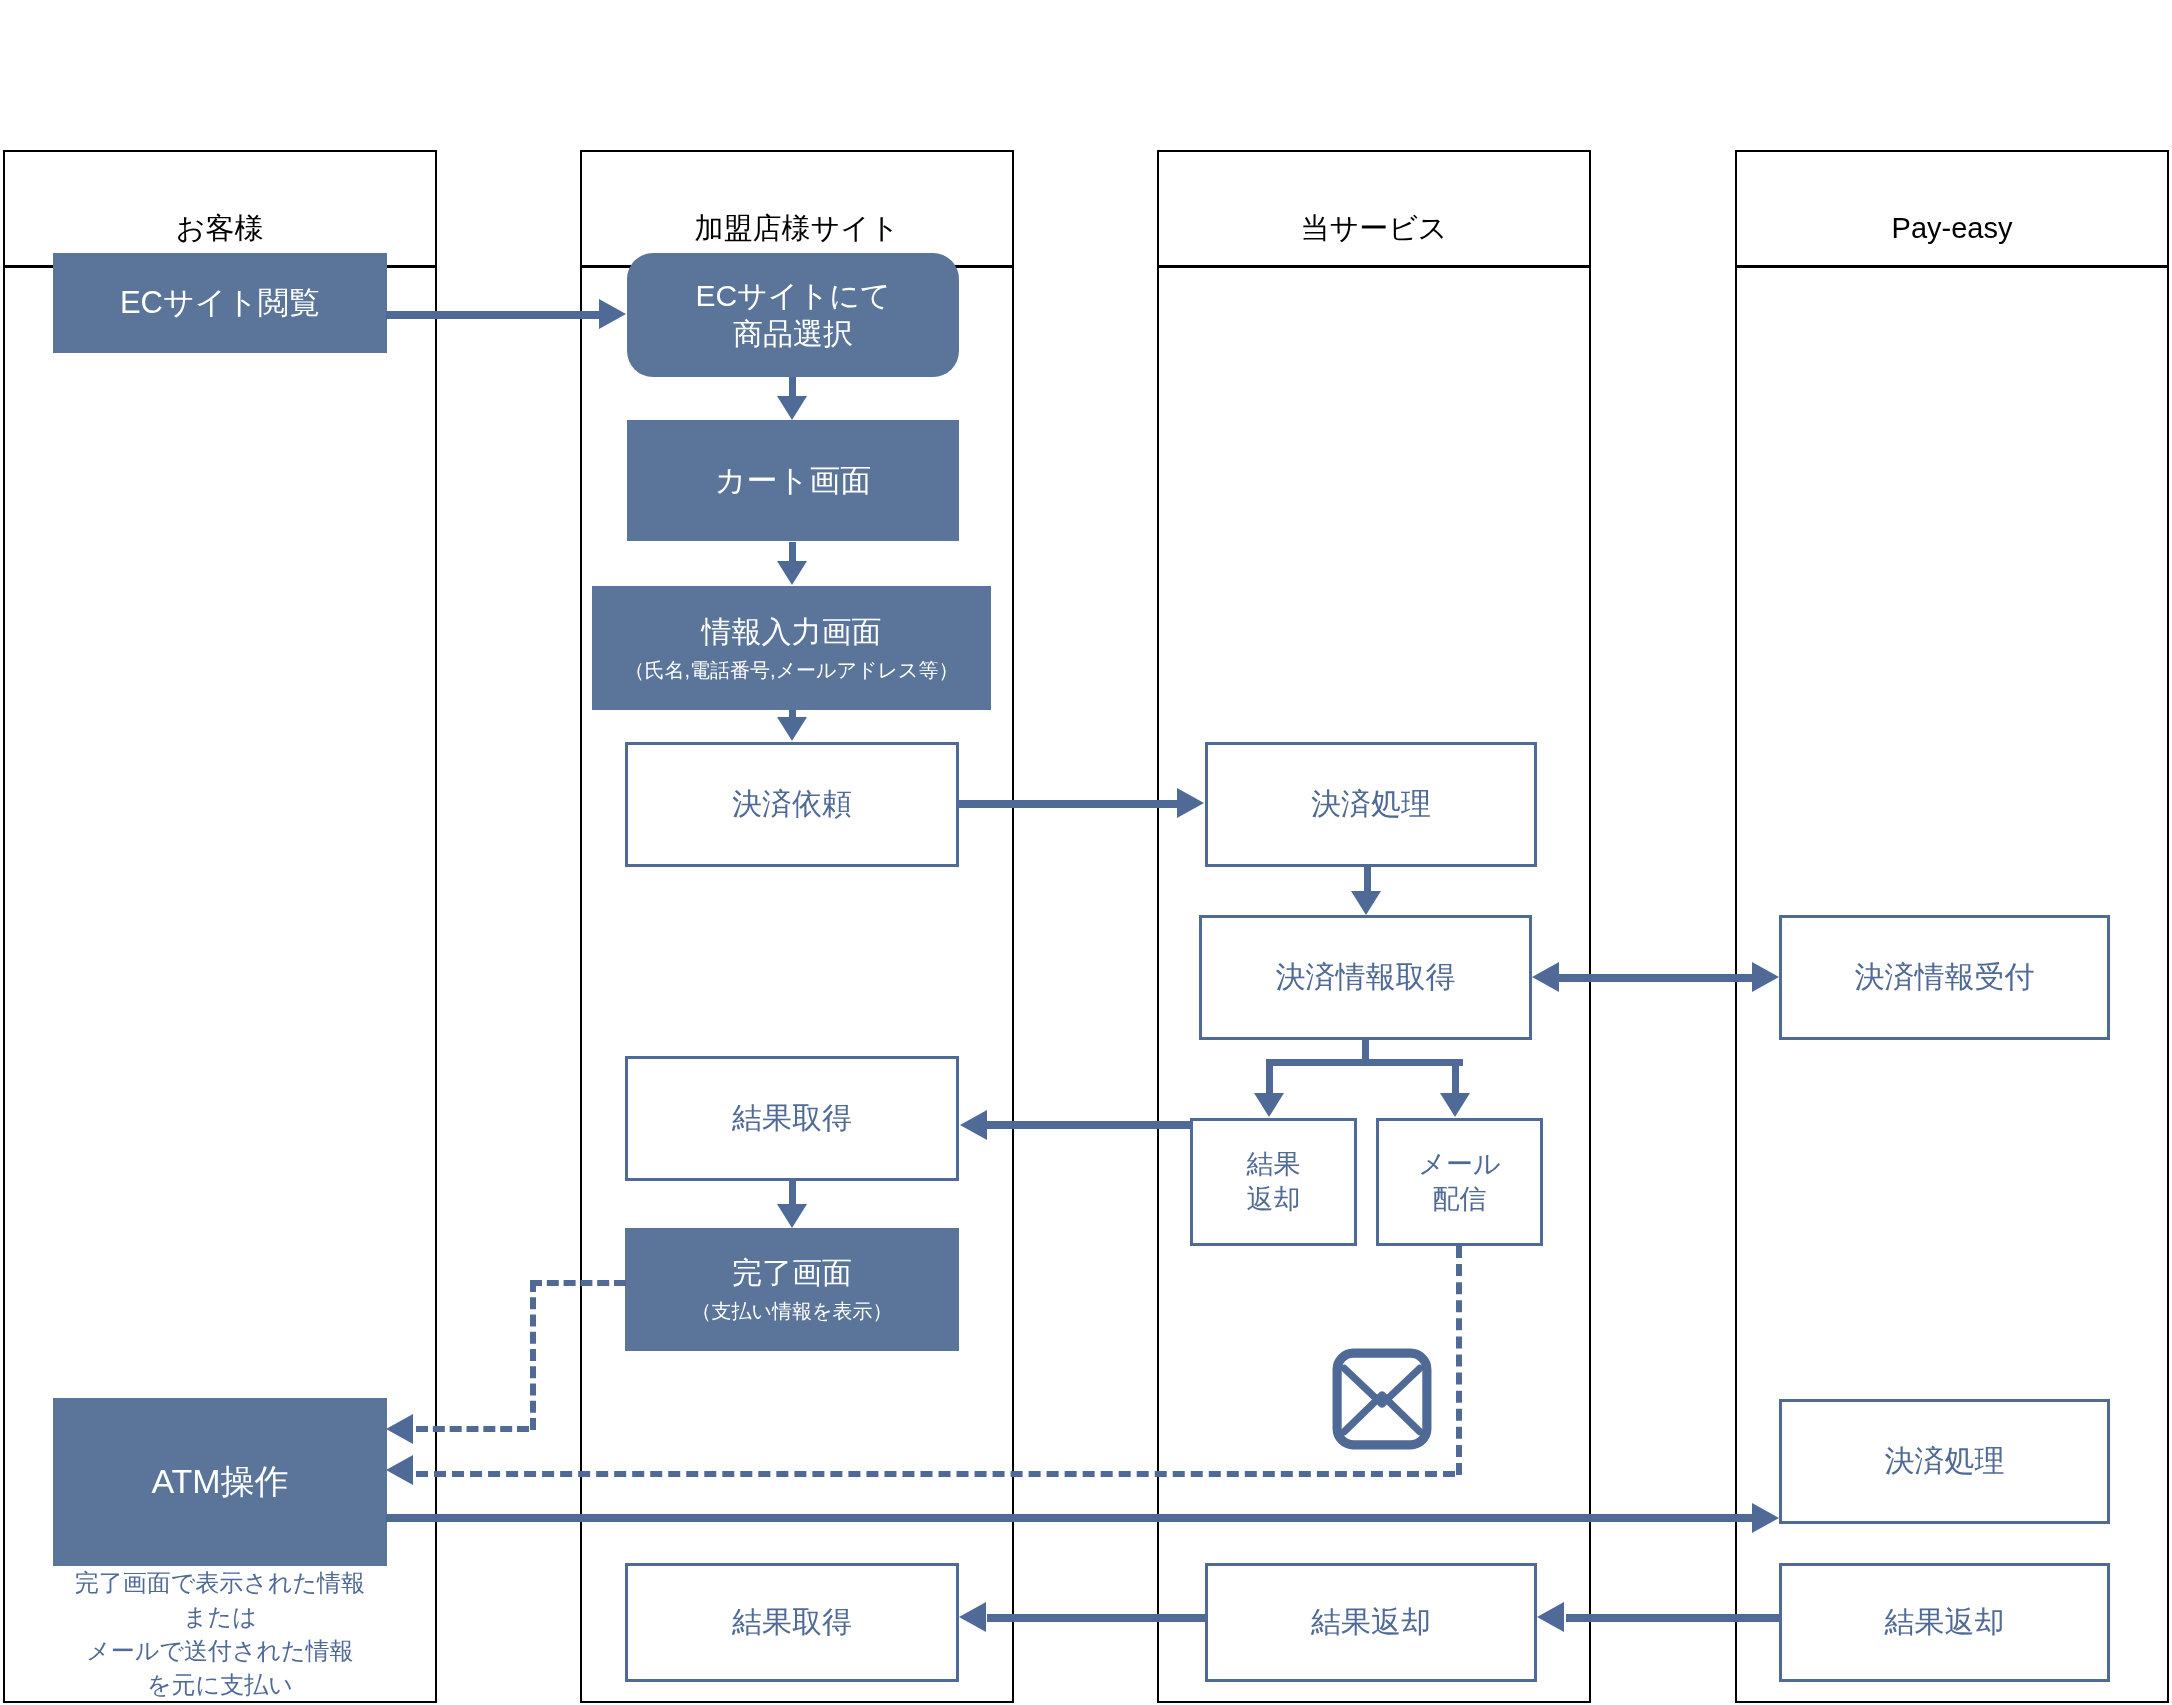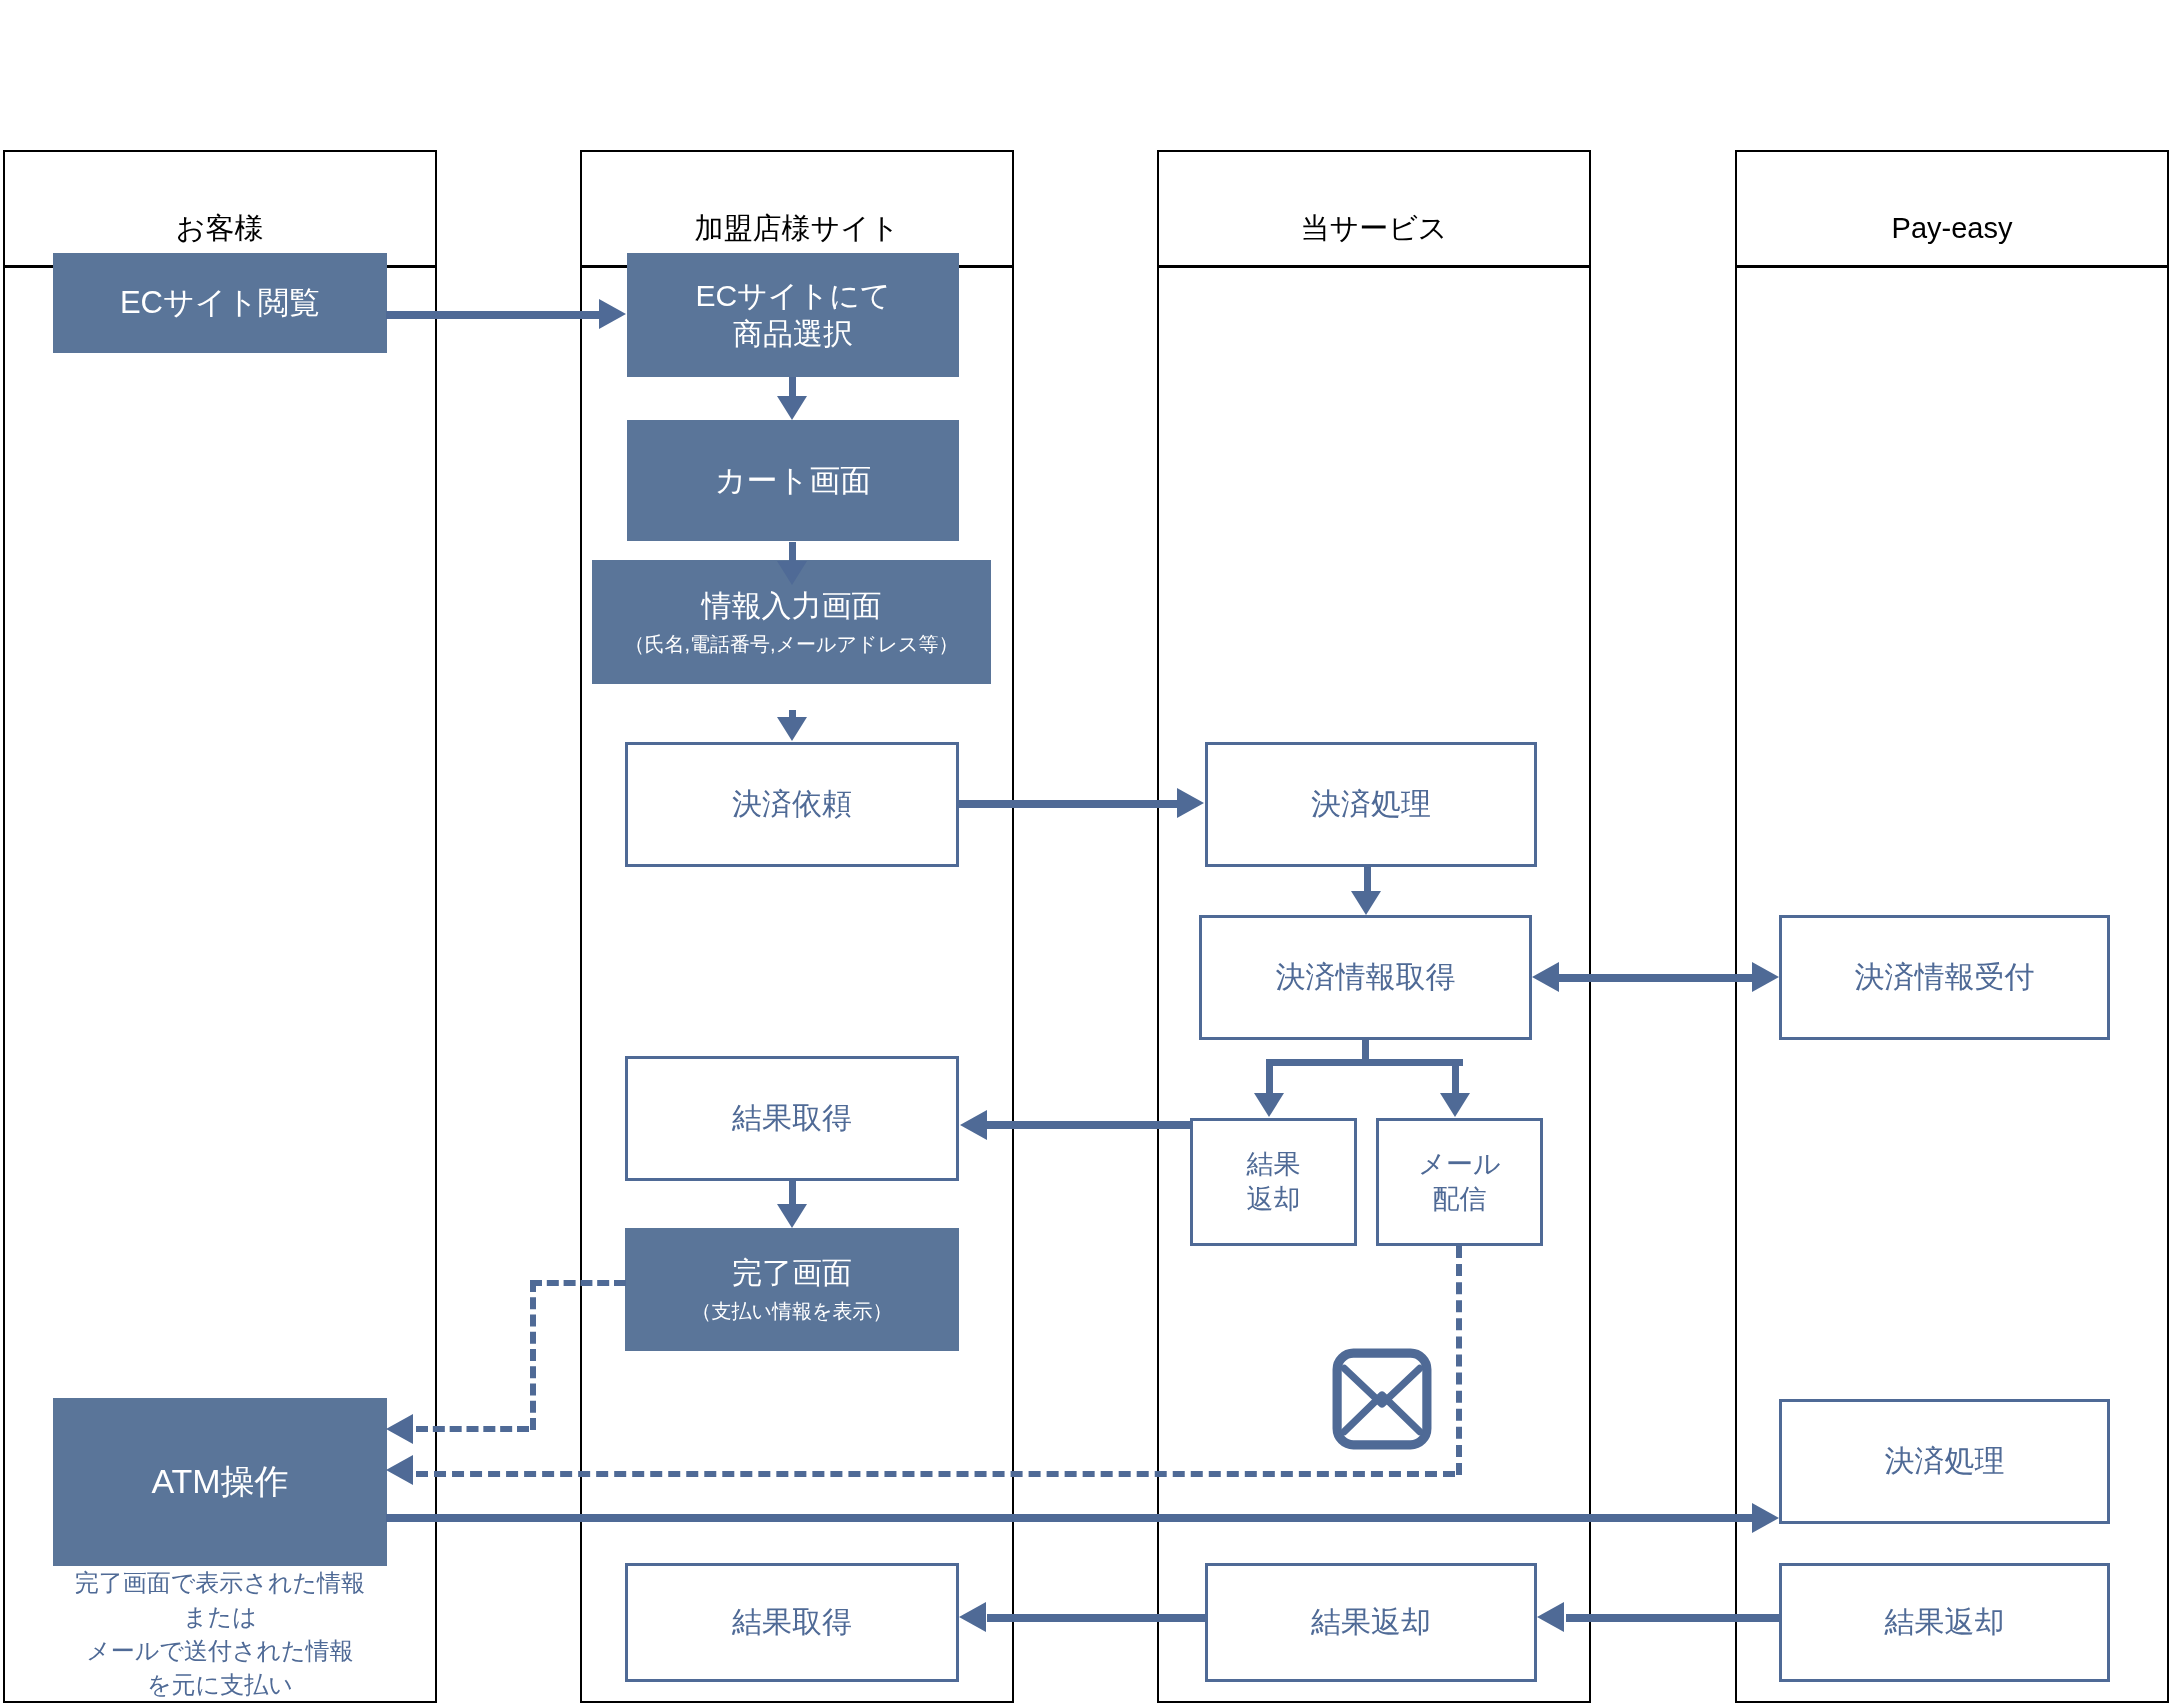--- a/index.html
+++ b/index.html
@@ -62,28 +62,28 @@
   <div class="node filled t50" style="left:53px;top:1398px;width:334px;height:168px;">
     <span>ATM操作</span>
   </div>
   <div class="note">
     <div>完了画面で表示された情報</div>
     <div>または</div>
     <div>メールで送付された情報</div>
     <div>を元に支払い</div>
   </div>
 
-  <div class="node filled t44" style="left:627px;top:253px;width:332px;height:124px;">
+  <div class="node filled t44" style="left:627px;top:253px;width:332px;height:124px;border-radius:26px;">
     <span>ECサイトにて</span>
     <span>商品選択</span>
   </div>
   <div class="node filled t46" style="left:627px;top:420px;width:332px;height:121px;">
     <span>カート画面</span>
   </div>
-  <div class="node filled" style="left:592px;top:560px;width:399px;height:124px;align-items:center;">
+  <div class="node filled" style="left:592px;top:586px;width:399px;height:124px;align-items:center;">
     <span class="t44">情報入力画面</span>
     <span class="sub">（氏名,電話番号,メールアドレス等）</span>
   </div>
   <div class="node outline t44" style="left:625px;top:742px;width:334px;height:125px;">
     <span>決済依頼</span>
   </div>
   <div class="node outline t44" style="left:625px;top:1056px;width:334px;height:125px;">
     <span>結果取得</span>
   </div>
   <div class="node filled" style="left:625px;top:1228px;width:334px;height:123px;">

